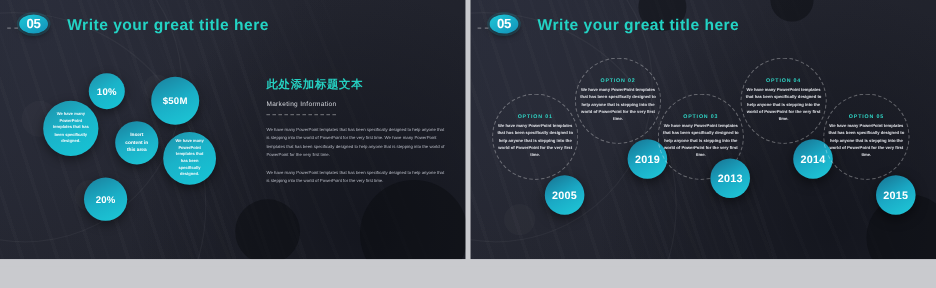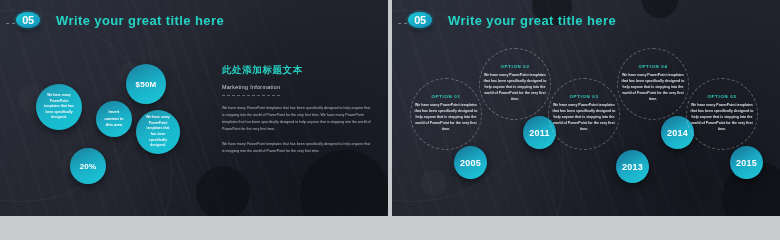--- a/index.html
+++ b/index.html
@@ -283,20 +283,23 @@
 
     <div class="slide-header">
       <div class="num-badge">
         <div class="badge-tick"></div>
         <span>05</span>
       </div>
       <div class="header-title">Write your great  title here</div>
     </div>
 
     <div class="bubbles">
+      <div class="bubble" style="left:74px; top:61px; width:30px; height:30px;">
+        <div class="stat">10%</div>
+      </div>
       <div class="bubble alt" style="left:126px; top:64px; width:40px; height:40px;">
         <div class="stat">$50M</div>
       </div>
       <div class="bubble" style="left:36px; top:84px; width:46px; height:46px;">
         <div class="body">We have many PowerPoint templates that has been specifically designed.</div>
       </div>
       <div class="bubble alt" style="left:96px; top:101px; width:36px; height:36px;">
         <div class="mid">Insert content in this area</div>
       </div>
       <div class="bubble" style="left:136px; top:110px; width:44px; height:44px;">
@@ -348,31 +351,31 @@
         </div>
       </div>
 
       <div class="tl-node">
         <div class="dotted-circle" style="left:87px; top:48px; width:72px; height:72px;"></div>
         <div class="opt-text" style="left:89px; top:64px; width:68px;">
           <div class="opt-label">OPTION 02</div>
           <div class="opt-body">We have many PowerPoint templates that has been specifically designed to help anyone that is stepping into the world of PowerPoint for the very first time.</div>
         </div>
         <div class="year-bubble" style="left:131px; top:116px; width:33px; height:33px;">
-          <span>2011</span>
+          <span>2019</span>
         </div>
       </div>
 
       <div class="tl-node">
         <div class="dotted-circle" style="left:156px; top:78px; width:72px; height:72px;"></div>
         <div class="opt-text" style="left:158px; top:94px; width:68px;">
           <div class="opt-label">OPTION 03</div>
           <div class="opt-body">We have many PowerPoint templates that has been specifically designed to help anyone that is stepping into the world of PowerPoint for the very first time.</div>
         </div>
-        <div class="year-bubble" style="left:200px; top:150px; width:33px; height:33px;margin-left:24px;">
+        <div class="year-bubble" style="left:200px; top:132px; width:33px; height:33px;">
           <span>2013</span>
         </div>
       </div>
 
       <div class="tl-node">
         <div class="dotted-circle" style="left:225px; top:48px; width:72px; height:72px;"></div>
         <div class="opt-text" style="left:227px; top:64px; width:68px;">
           <div class="opt-label">OPTION 04</div>
           <div class="opt-body">We have many PowerPoint templates that has been specifically designed to help anyone that is stepping into the world of PowerPoint for the very first time.</div>
         </div>

